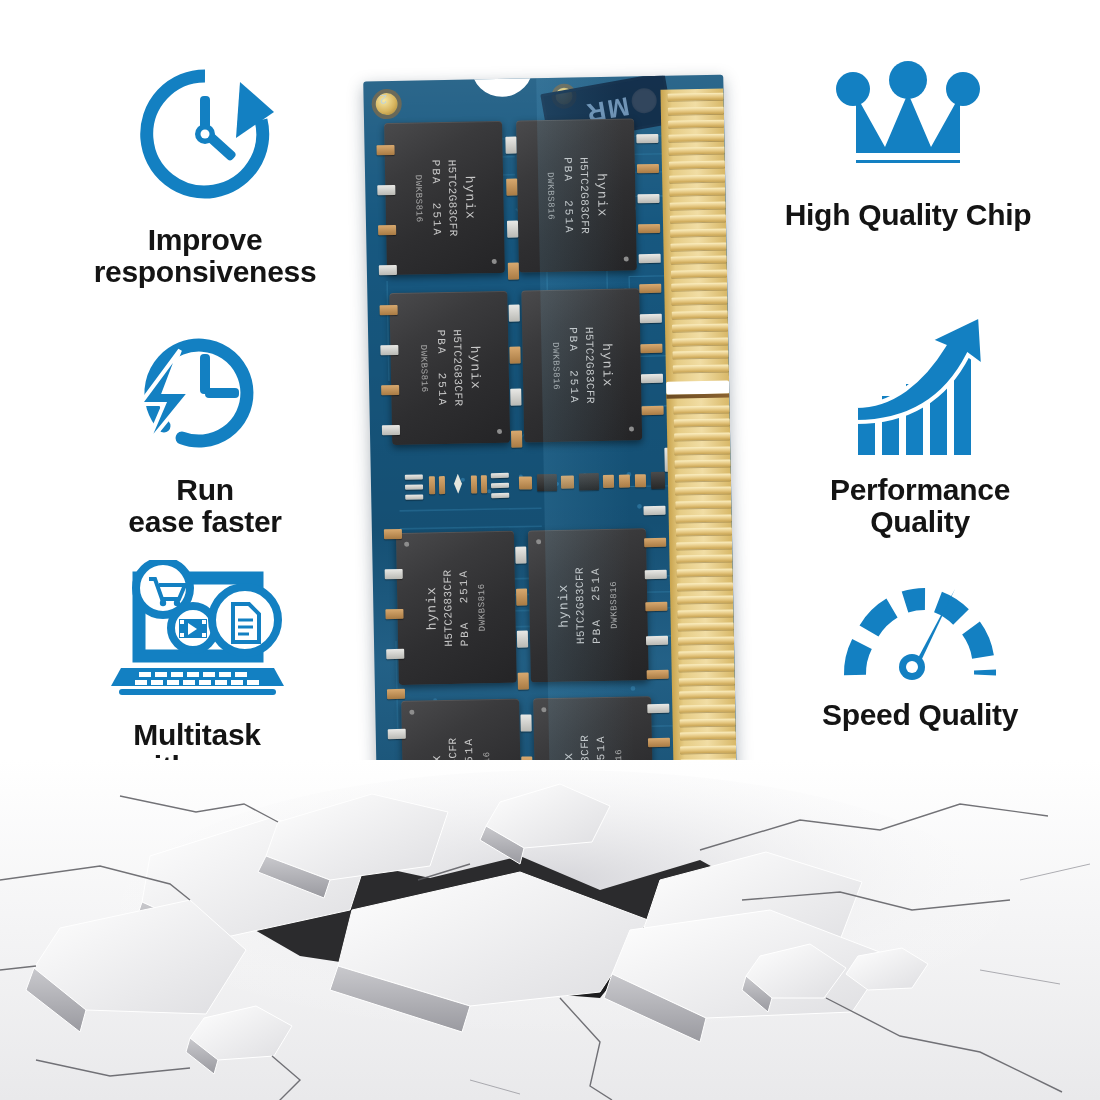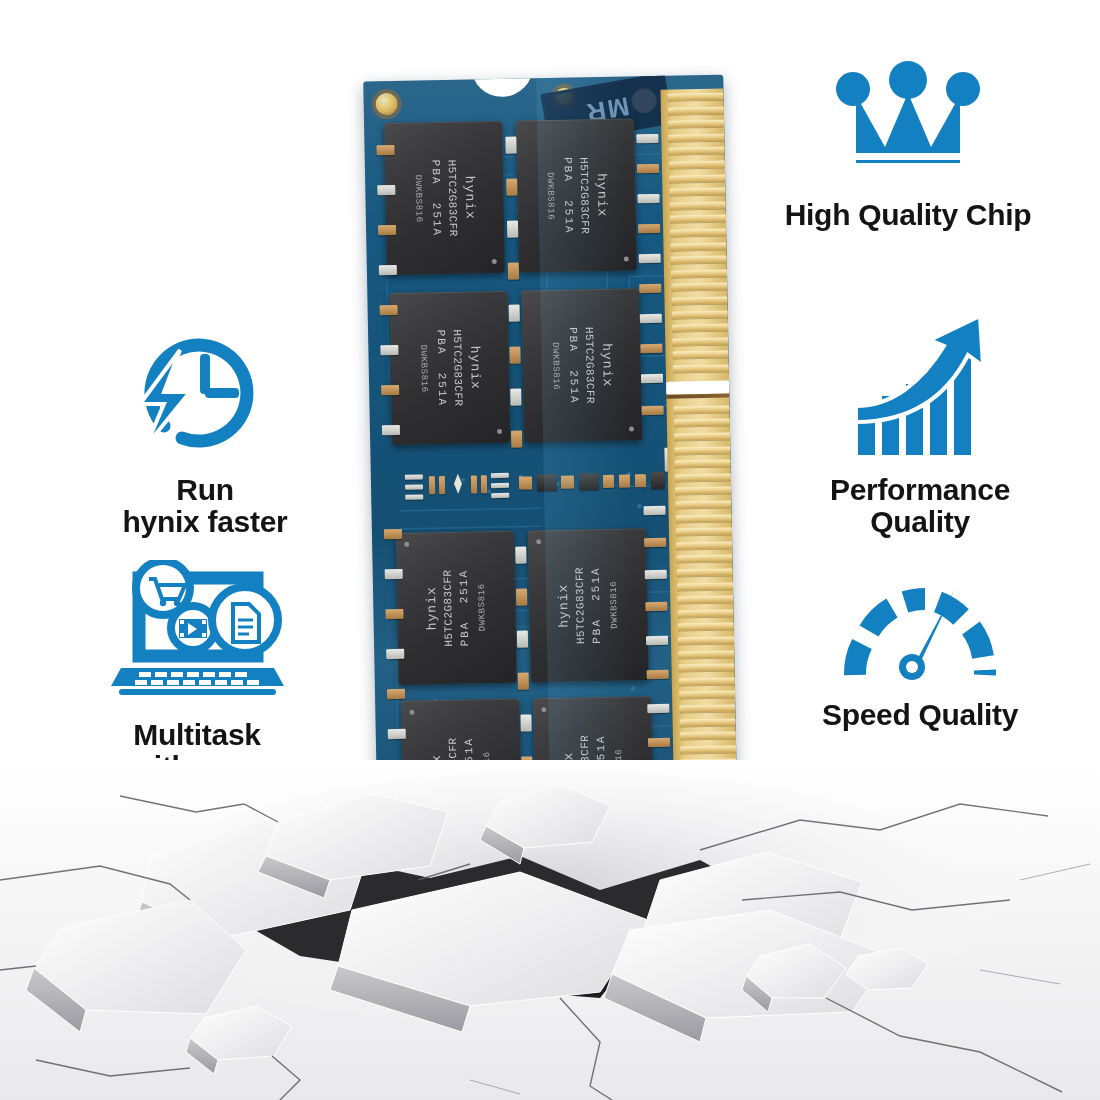--- a/index.html
+++ b/index.html
@@ -118,32 +118,46 @@
 
   
   #floor{position:absolute;left:0;top:760px;width:1100px;height:340px;}
   #floor svg{display:block;}
 </style>
 </head>
 <body>
 
 <div id="stage">
 
+  <div class="feature" id="f-left-1">
+    <span class="icon">
+      <svg width="170" height="150" viewBox="0 0 170 150">
+        <path d="M85 16 a58 58 0 1 0 56 44" fill="none" stroke="#1380c2" stroke-width="13"></path>
+        <path d="M120 22 l34 30 -38 26 z" fill="#1380c2"></path>
+        <rect x="80" y="36" width="10" height="44" rx="4" fill="#1380c2"></rect>
+        <rect x="82" y="70" width="10" height="40" rx="4" fill="#1380c2" transform="rotate(-48 87 74)"></rect>
+        <circle cx="85" cy="74" r="10" fill="#1380c2"></circle>
+        <circle cx="85" cy="74" r="4.5" fill="#ffffff"></circle>
+      </svg>
+    </span>
+    <div class="label">Improve
+responsiveness</div>
+  </div>
 
   <div class="feature" id="f-left-2">
     <span class="icon">
       <svg width="170" height="130" viewBox="0 0 170 130">
         <path d="M44 96 A48 48 0 1 1 62 108" fill="none" stroke="#1380c2" stroke-width="13" stroke-linecap="round"></path>
         <rect x="80" y="24" width="10" height="40" rx="4" fill="#1380c2"></rect>
         <rect x="85" y="58" width="34" height="10" rx="4" fill="#1380c2"></rect>
         <path d="M60 20 L20 74 L44 74 L26 116 L70 62 L44 62 Z" fill="#1380c2" stroke="#ffffff" stroke-width="4"></path>
       </svg>
     </span>
     <div class="label">Run
-hynix faster</div>
+ease faster</div>
   </div>
 
   <div class="feature" id="f-left-3">
     <span class="icon">
       <svg width="185" height="145" viewBox="0 0 185 145">
 
         <path d="M34 18 h118 v78 h-118 z" fill="none" stroke="#1380c2" stroke-width="13"></path>
 
         <path d="M16 108 h153 l10 18 h-173 z" fill="#1380c2"></path>
         <rect x="14" y="129" width="157" height="6" rx="3" fill="#1380c2"></rect>

